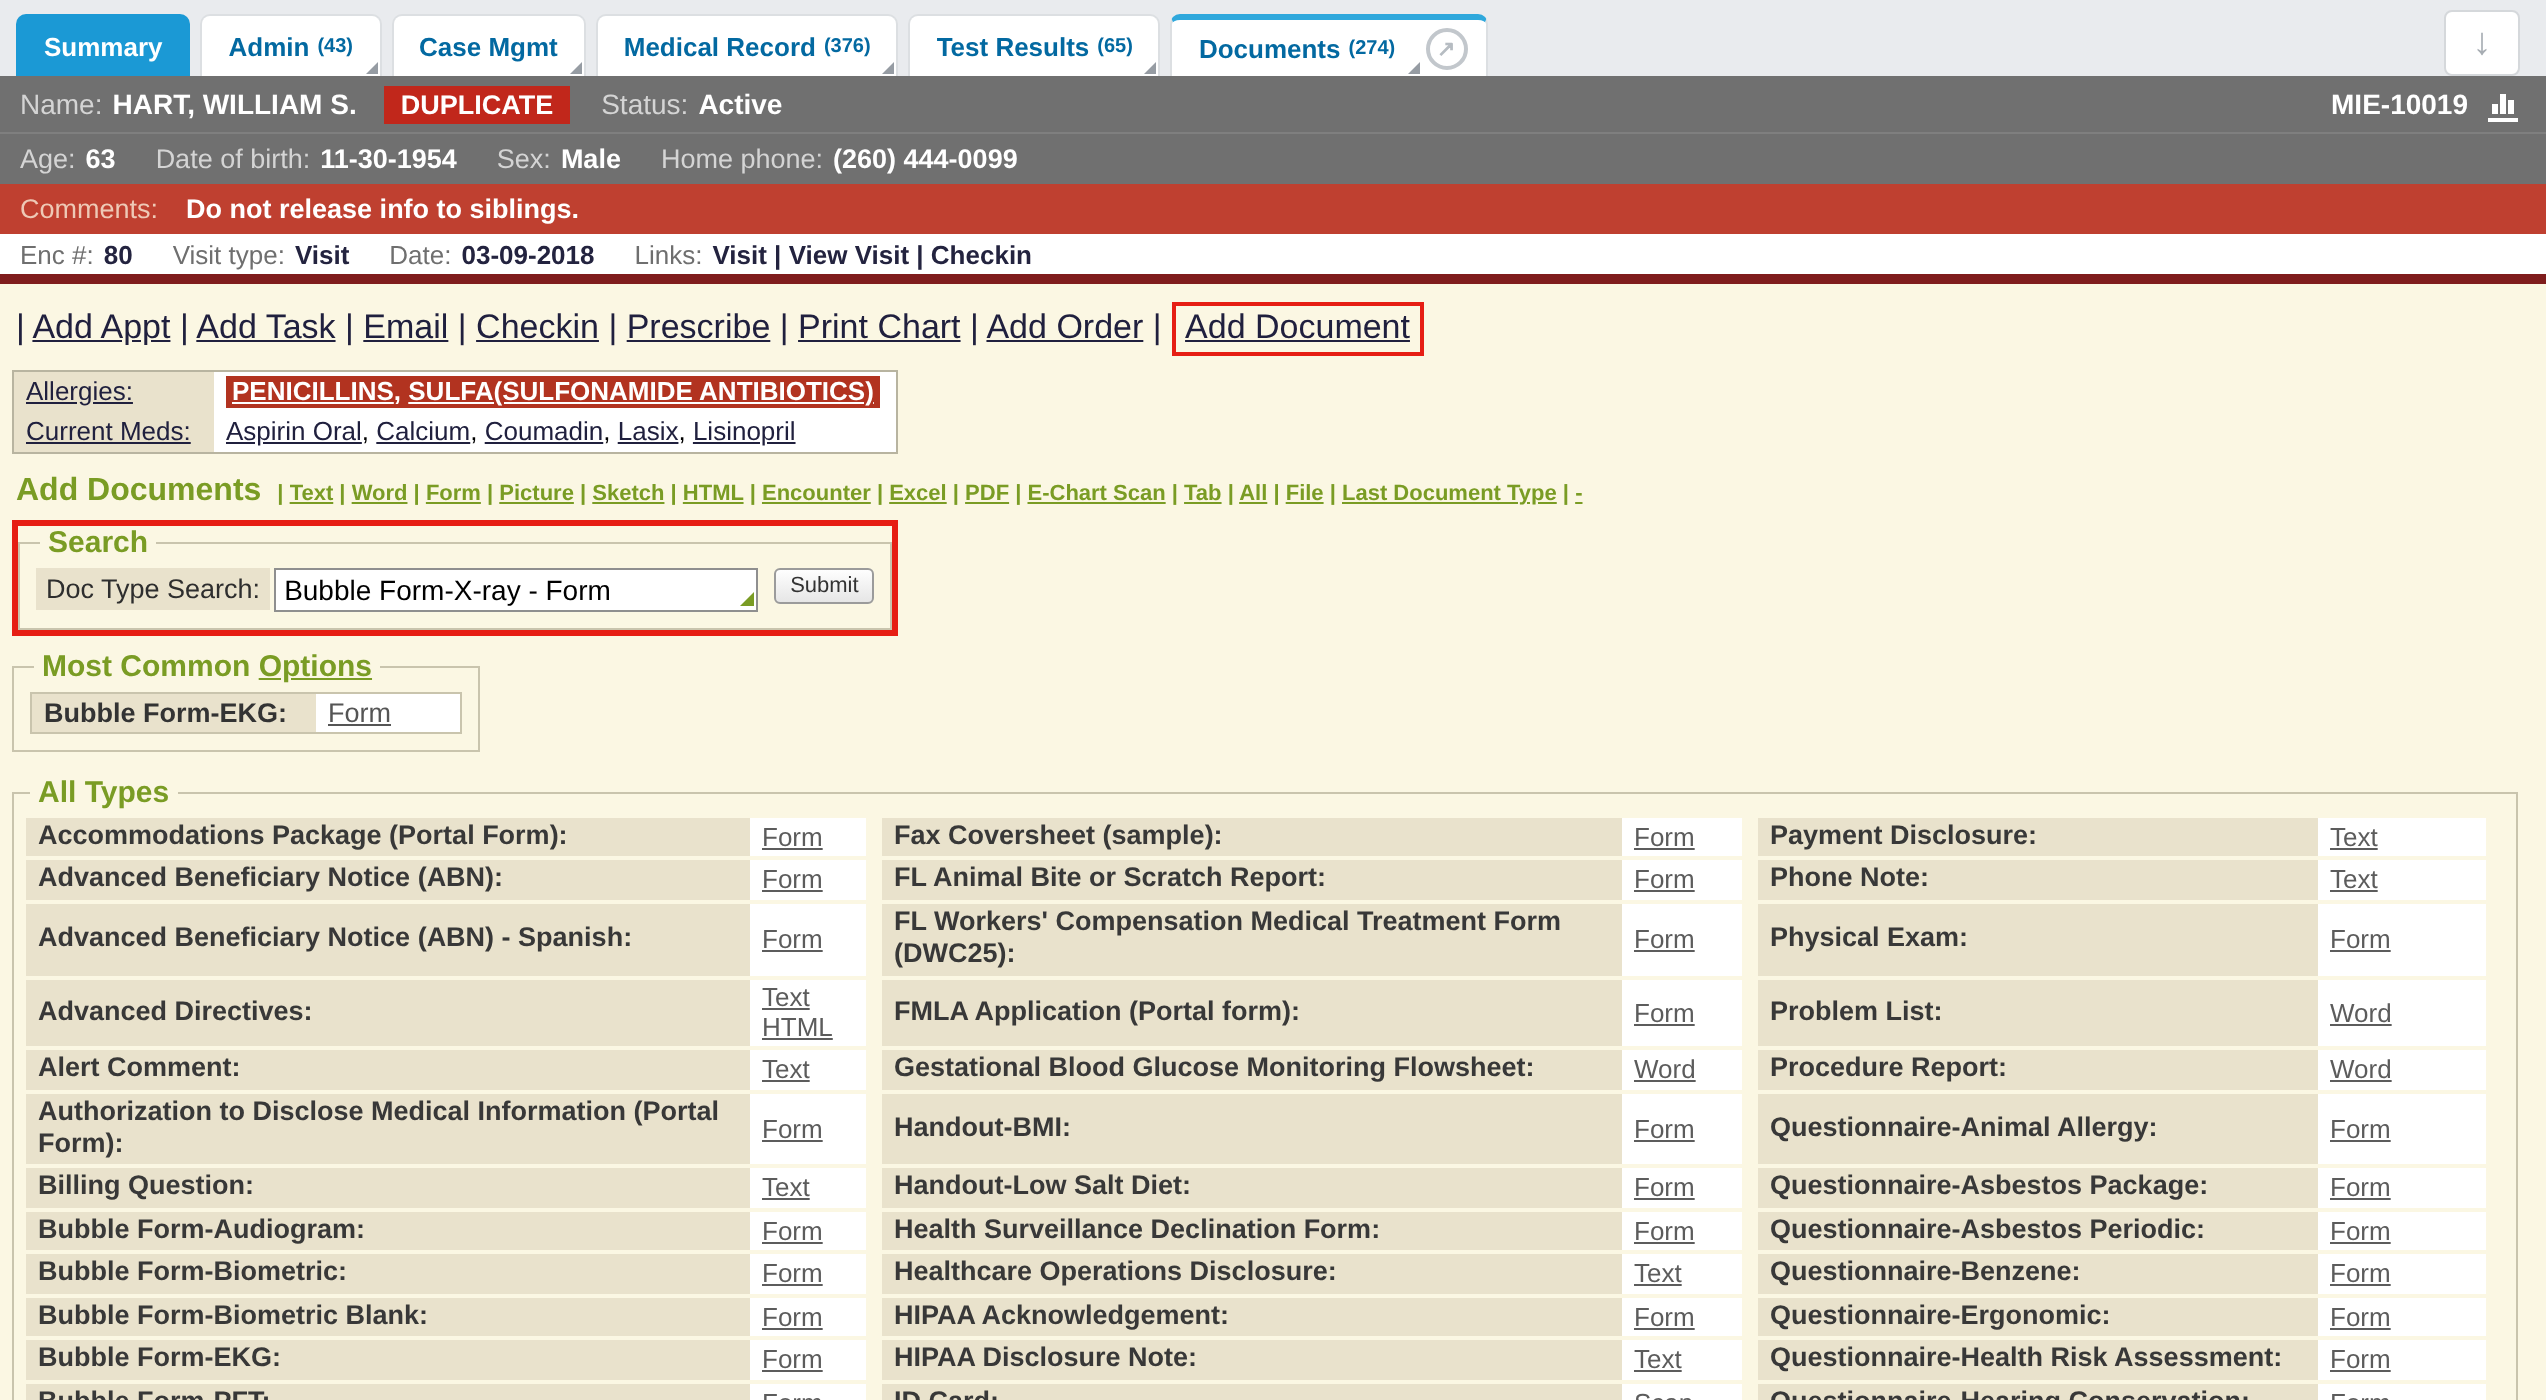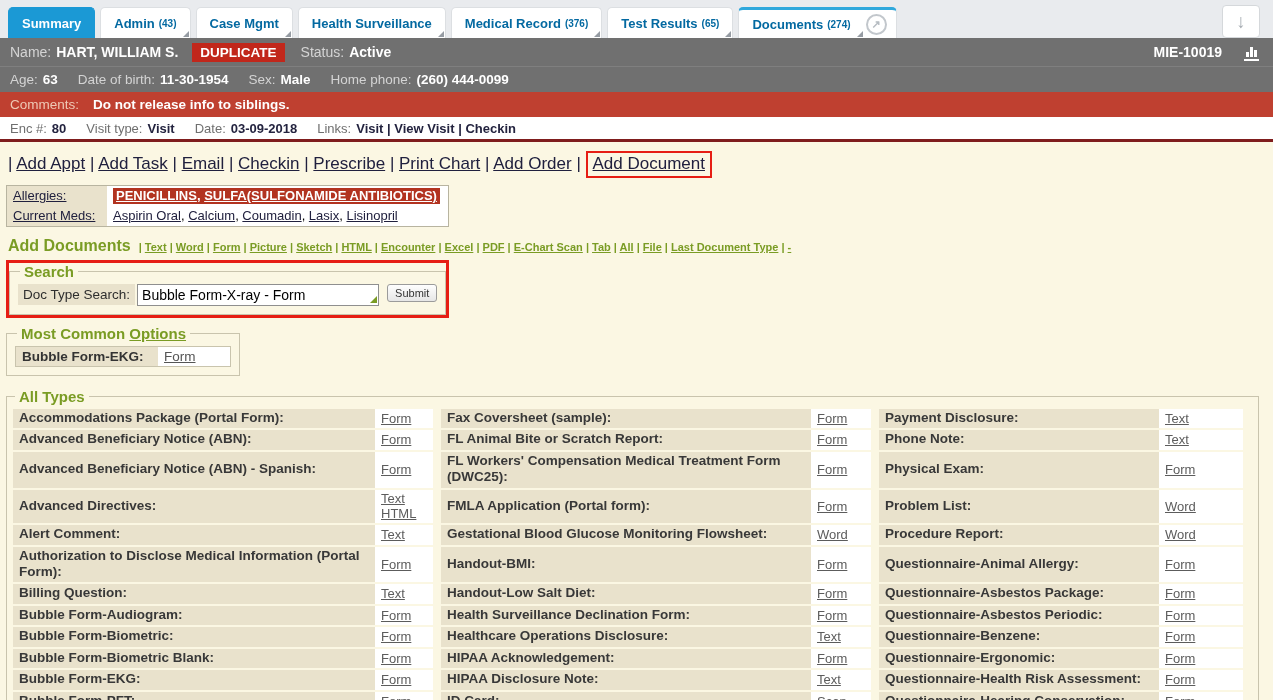--- a/index.html
+++ b/index.html
@@ -16,26 +16,26 @@
   .tab-group .tab{height:auto;border:none;background:transparent;margin:0;border-radius:0;}
   .chip{display:flex;align-items:center;padding:0 9px 0 2px;cursor:pointer;}
   .circle-arrow{width:17px;height:17px;border:2px solid #c2c7cc;border-radius:50%;color:#b6bcc2;font-size:11px;font-weight:700;display:flex;align-items:center;justify-content:center;}
   .dl-btn{position:absolute;right:13px;top:5px;width:36px;height:31px;background:#fff;border:1px solid #d5d8db;border-radius:4px;display:flex;align-items:center;justify-content:center;color:#a7adb3;font-size:19px;font-weight:700;cursor:pointer;}
 
   
   .banner-row{display:flex;align-items:center;padding:0 10px;color:#fff;box-sizing:border-box;}
   .r-name{height:28px;background:var(--banner_gray,#707070);font-size:14px;position:relative;}
   .r-demo{height:26px;background:var(--banner_gray,#707070);border-top:1px solid #7f7f7f;font-size:13.5px;}
   .r-comments{height:25px;background:var(--comments_bg,#bf4030);font-size:13.5px;}
-  .r-enc{height:25px;background:#fff;font-size:13px;border-bottom:3px solid #7f1d1d;}
+  .r-enc{height:25px;background:#fff;font-size:13px;border-bottom:5px solid #7f1d1d;}
   .blabel{color:#d4d4d4;margin-right:5px;white-space:nowrap;}
   .bval{font-weight:700;white-space:nowrap;}
   .pair{display:flex;align-items:flex-end;margin-right:20px;}
   .badge{background:var(--badge_bg,#c1271b);color:#fff;font-weight:700;padding:2px 8px;margin:0 16px 0 14px;font-size:13.5px;}
-  .mrn-wrap{position:absolute;right:14px;display:flex;align-items:center;gap:22px;font-weight:700;font-size:14px;}
+  .mrn-wrap{position:absolute;right:14px;display:flex;align-items:center;gap:10px;font-weight:700;font-size:14px;}
   .chart-icon{display:inline-flex;align-items:flex-end;gap:1px;border-bottom:2px solid #fff;padding:0 2px 2px;height:13px;cursor:pointer;}
   .chart-icon i{display:inline-block;width:3px;background:#fff;}
   .r-comments .blabel{color:#eec9b6;margin-right:14px;}
   .r-enc .blabel{color:#6f6f6f;}
   .r-enc .bval{color:#23233f;}
   .r-enc a{color:#23233f;font-weight:700;text-decoration:none;}
 
   
   .content{padding:0 0 0 6px;}
   .actions{padding:9px 0 7px 2px;font-size:17px;color:#20203e;}
@@ -90,24 +90,20 @@
       <div class="tab active">
         <span class="tlabel">Summary</span>
       </div>
       <div class="tab">
         <span class="tlabel">Admin</span>
         <span class="tcount">(43)</span>
         <span class="fold"></span>
       </div>
       <div class="tab">
         <span class="tlabel">Case Mgmt</span>
-        <span class="fold"></span>
-      </div>
-      <div class="tab">
-        <span class="tlabel">Health Surveillance</span>
         <span class="fold"></span>
       </div>
       <div class="tab">
         <span class="tlabel">Medical Record</span>
         <span class="tcount">(376)</span>
         <span class="fold"></span>
       </div>
       <div class="tab">
         <span class="tlabel">Test Results</span>
         <span class="tcount">(65)</span>

